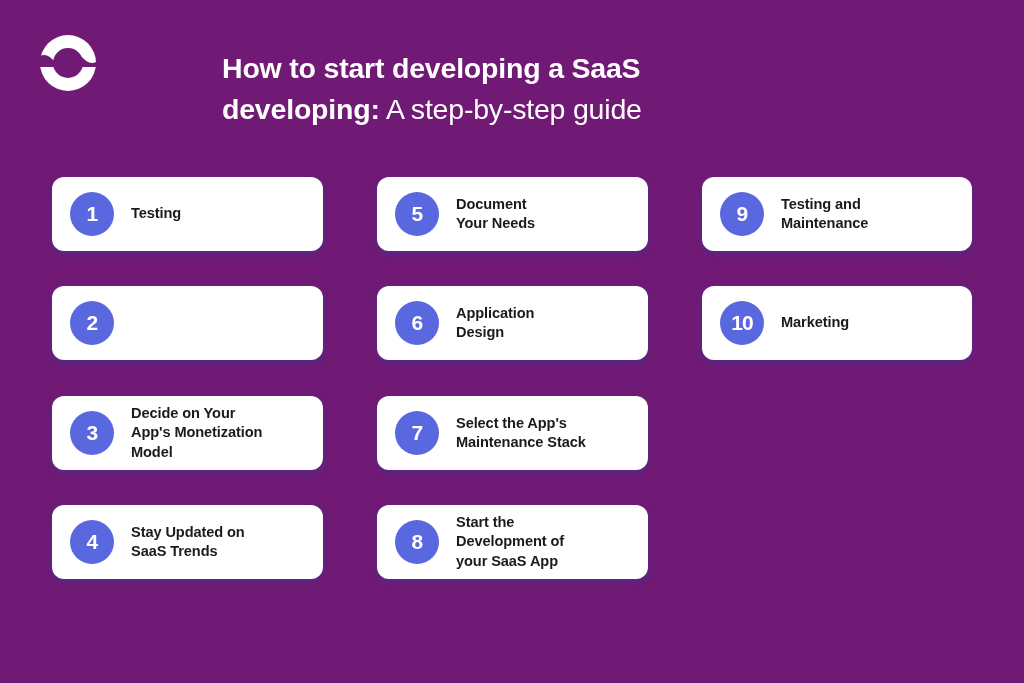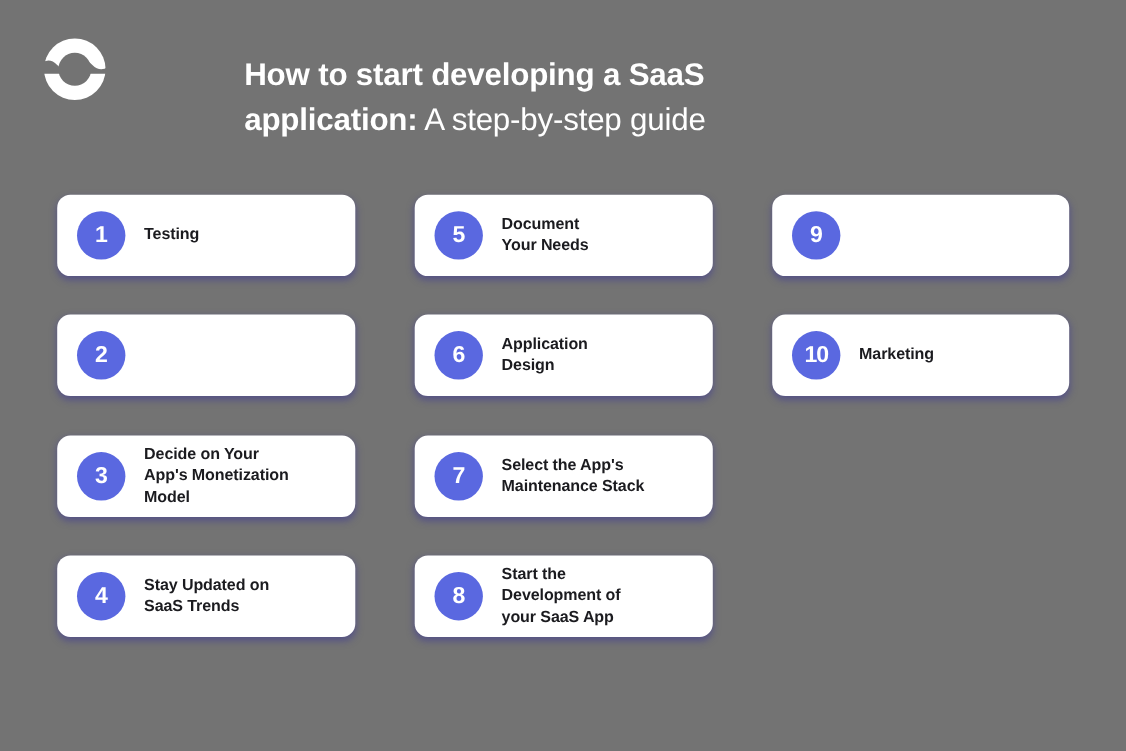--- a/index.html
+++ b/index.html
@@ -9,21 +9,21 @@
   body {
     width: 1024px;
     height: 683px;
     overflow: hidden;
     font-family: "Liberation Sans", sans-serif;
   }
   #infographic {
     position: relative;
     width: 1024px;
     height: 683px;
-    background: #737373;
+    background: #701a75;
     box-sizing: border-box;
   }
 
   
   #header {
     position: absolute;
     left: 0;
     top: 0;
     width: 1024px;
     height: 160px;
@@ -133,21 +133,21 @@
         </defs>
         <rect x="0" y="0" width="60" height="60" fill="#ffffff" mask="url(#logoMask)"></rect>
       </svg>
     </div>
 
     <div id="title-block">
       <div class="title-line">
         <span class="title-strong">How to start developing a SaaS</span>
       </div>
       <div class="title-line">
-        <span class="title-strong">application:</span><span class="title-light"> A step-by-step guide</span>
+        <span class="title-strong">developing:</span><span class="title-light"> A step-by-step guide</span>
       </div>
     </div>
 
   </div>
 
   <div id="cards">
 
     <div class="card col-1 row-1">
       <div class="badge">1</div>
       <div class="card-label">Testing</div>
@@ -190,20 +190,22 @@
 
     <div class="card col-2 row-4">
       <div class="badge">8</div>
       <div class="card-label">Start the
 Development of
 your SaaS App</div>
     </div>
 
     <div class="card col-3 row-1">
       <div class="badge">9</div>
+      <div class="card-label">Testing and
+Maintenance</div>
     </div>
 
     <div class="card col-3 row-2">
       <div class="badge wide">10</div>
       <div class="card-label">Marketing</div>
     </div>
 
   </div>
 
 </div>

